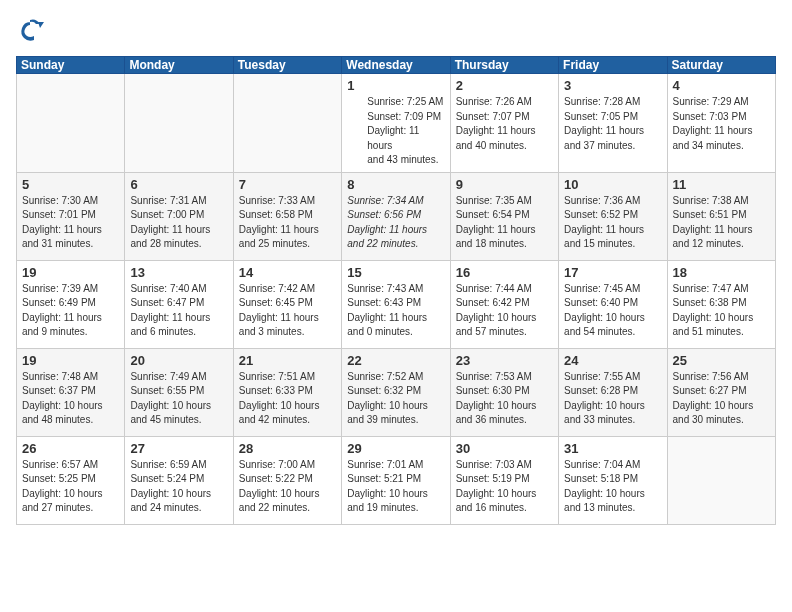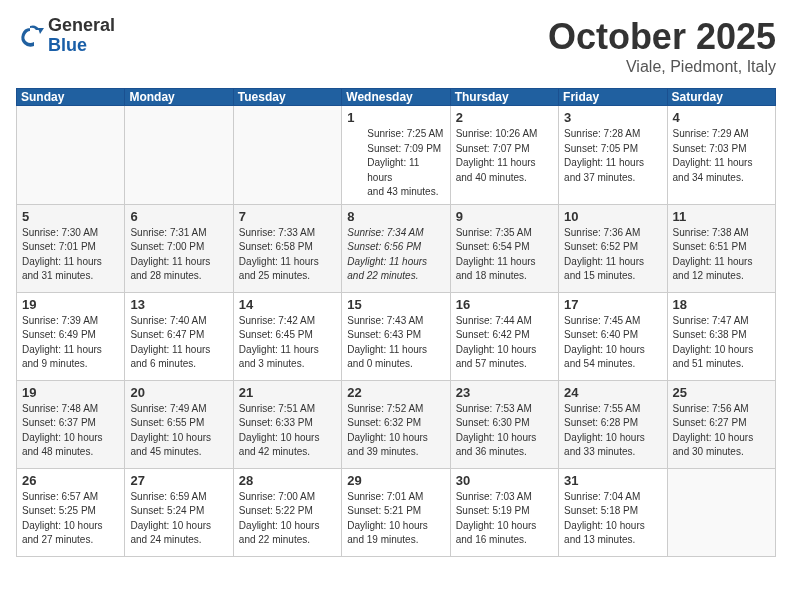--- a/index.html
+++ b/index.html
@@ -88,28 +88,20 @@
   </style>
 </head>
 <body>
 
 <div class="header">
   <div class="logo">
     <svg class="logo-icon" viewBox="0 0 28 28">
       <path d="M14 4 Q20 2 24 8 L20 8 Q18 5 14 6 Q8 6 6 12 Q4 18 8 22 Q12 26 18 24 L18 20 Q14 22 11 20 Q7 17 9 13 Q11 9 14 9 L14 4Z" fill="#2060a0"></path>
       <polygon points="22,6 28,6 24,12" fill="#2060a0"></polygon>
     </svg>
-    <div class="logo-text">
-      <span class="logo-general">General</span>
-      <span class="logo-blue">Blue</span>
-    </div>
-  </div>
-  <div class="title-block">
-    <div class="month-title">October 2025</div>
-    <div class="subtitle">Viale, Piedmont, Italy</div>
   </div>
 </div>
 
 <table>
   <thead>
     <tr>
     <th>Sunday</th>
         <th>Monday</th>
         <th>Tuesday</th>
         <th>Wednesday</th>
@@ -125,21 +117,21 @@
         <td class="empty-cell"></td>
         <td>
           <div class="day-number">1</div>
           <div class="day-info" style="white-space: pre-line; margin-left: 20px;">Sunrise: 7:25 AM
 Sunset: 7:09 PM
 Daylight: 11 hours
 and 43 minutes.</div>
         </td>
         <td>
           <div class="day-number">2</div>
-          <div class="day-info" style="white-space: pre-line;">Sunrise: 10:26 AM
+          <div class="day-info" style="white-space: pre-line;">Sunrise: 7:26 AM
 Sunset: 7:07 PM
 Daylight: 11 hours
 and 40 minutes.</div>
         </td>
         <td>
           <div class="day-number">3</div>
           <div class="day-info" style="white-space: pre-line;">Sunrise: 7:28 AM
 Sunset: 7:05 PM
 Daylight: 11 hours
 and 37 minutes.</div>

